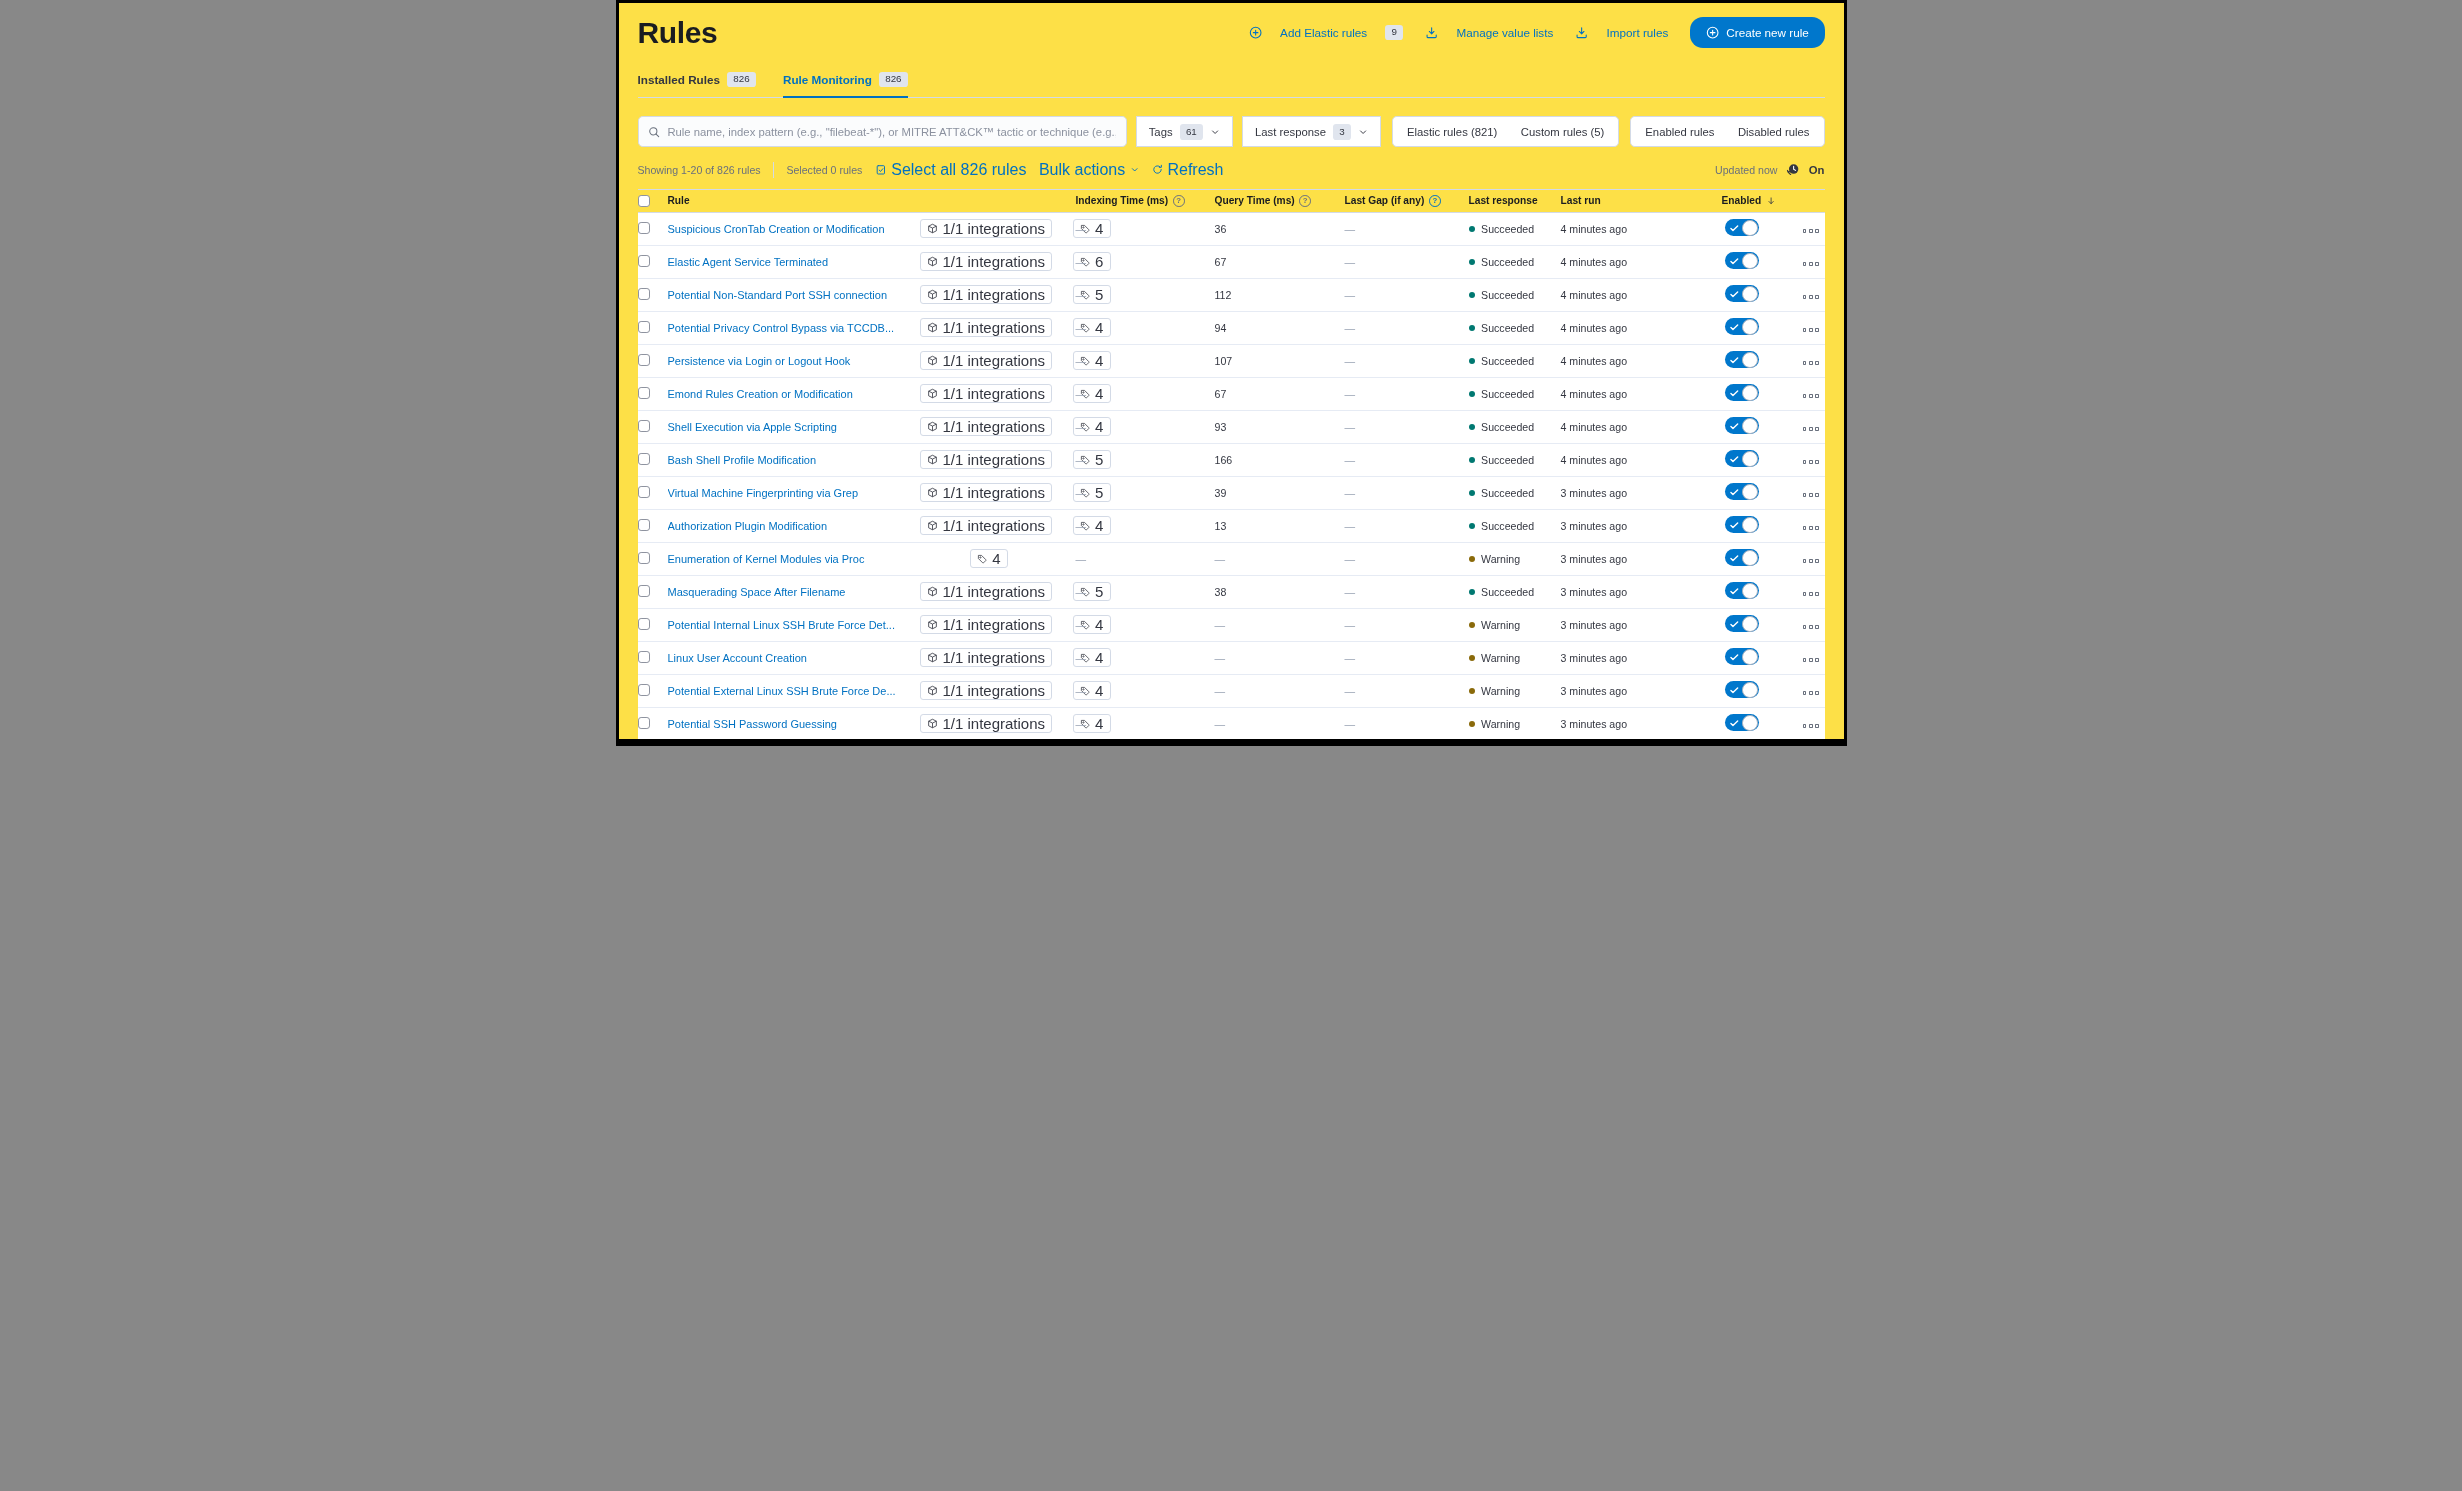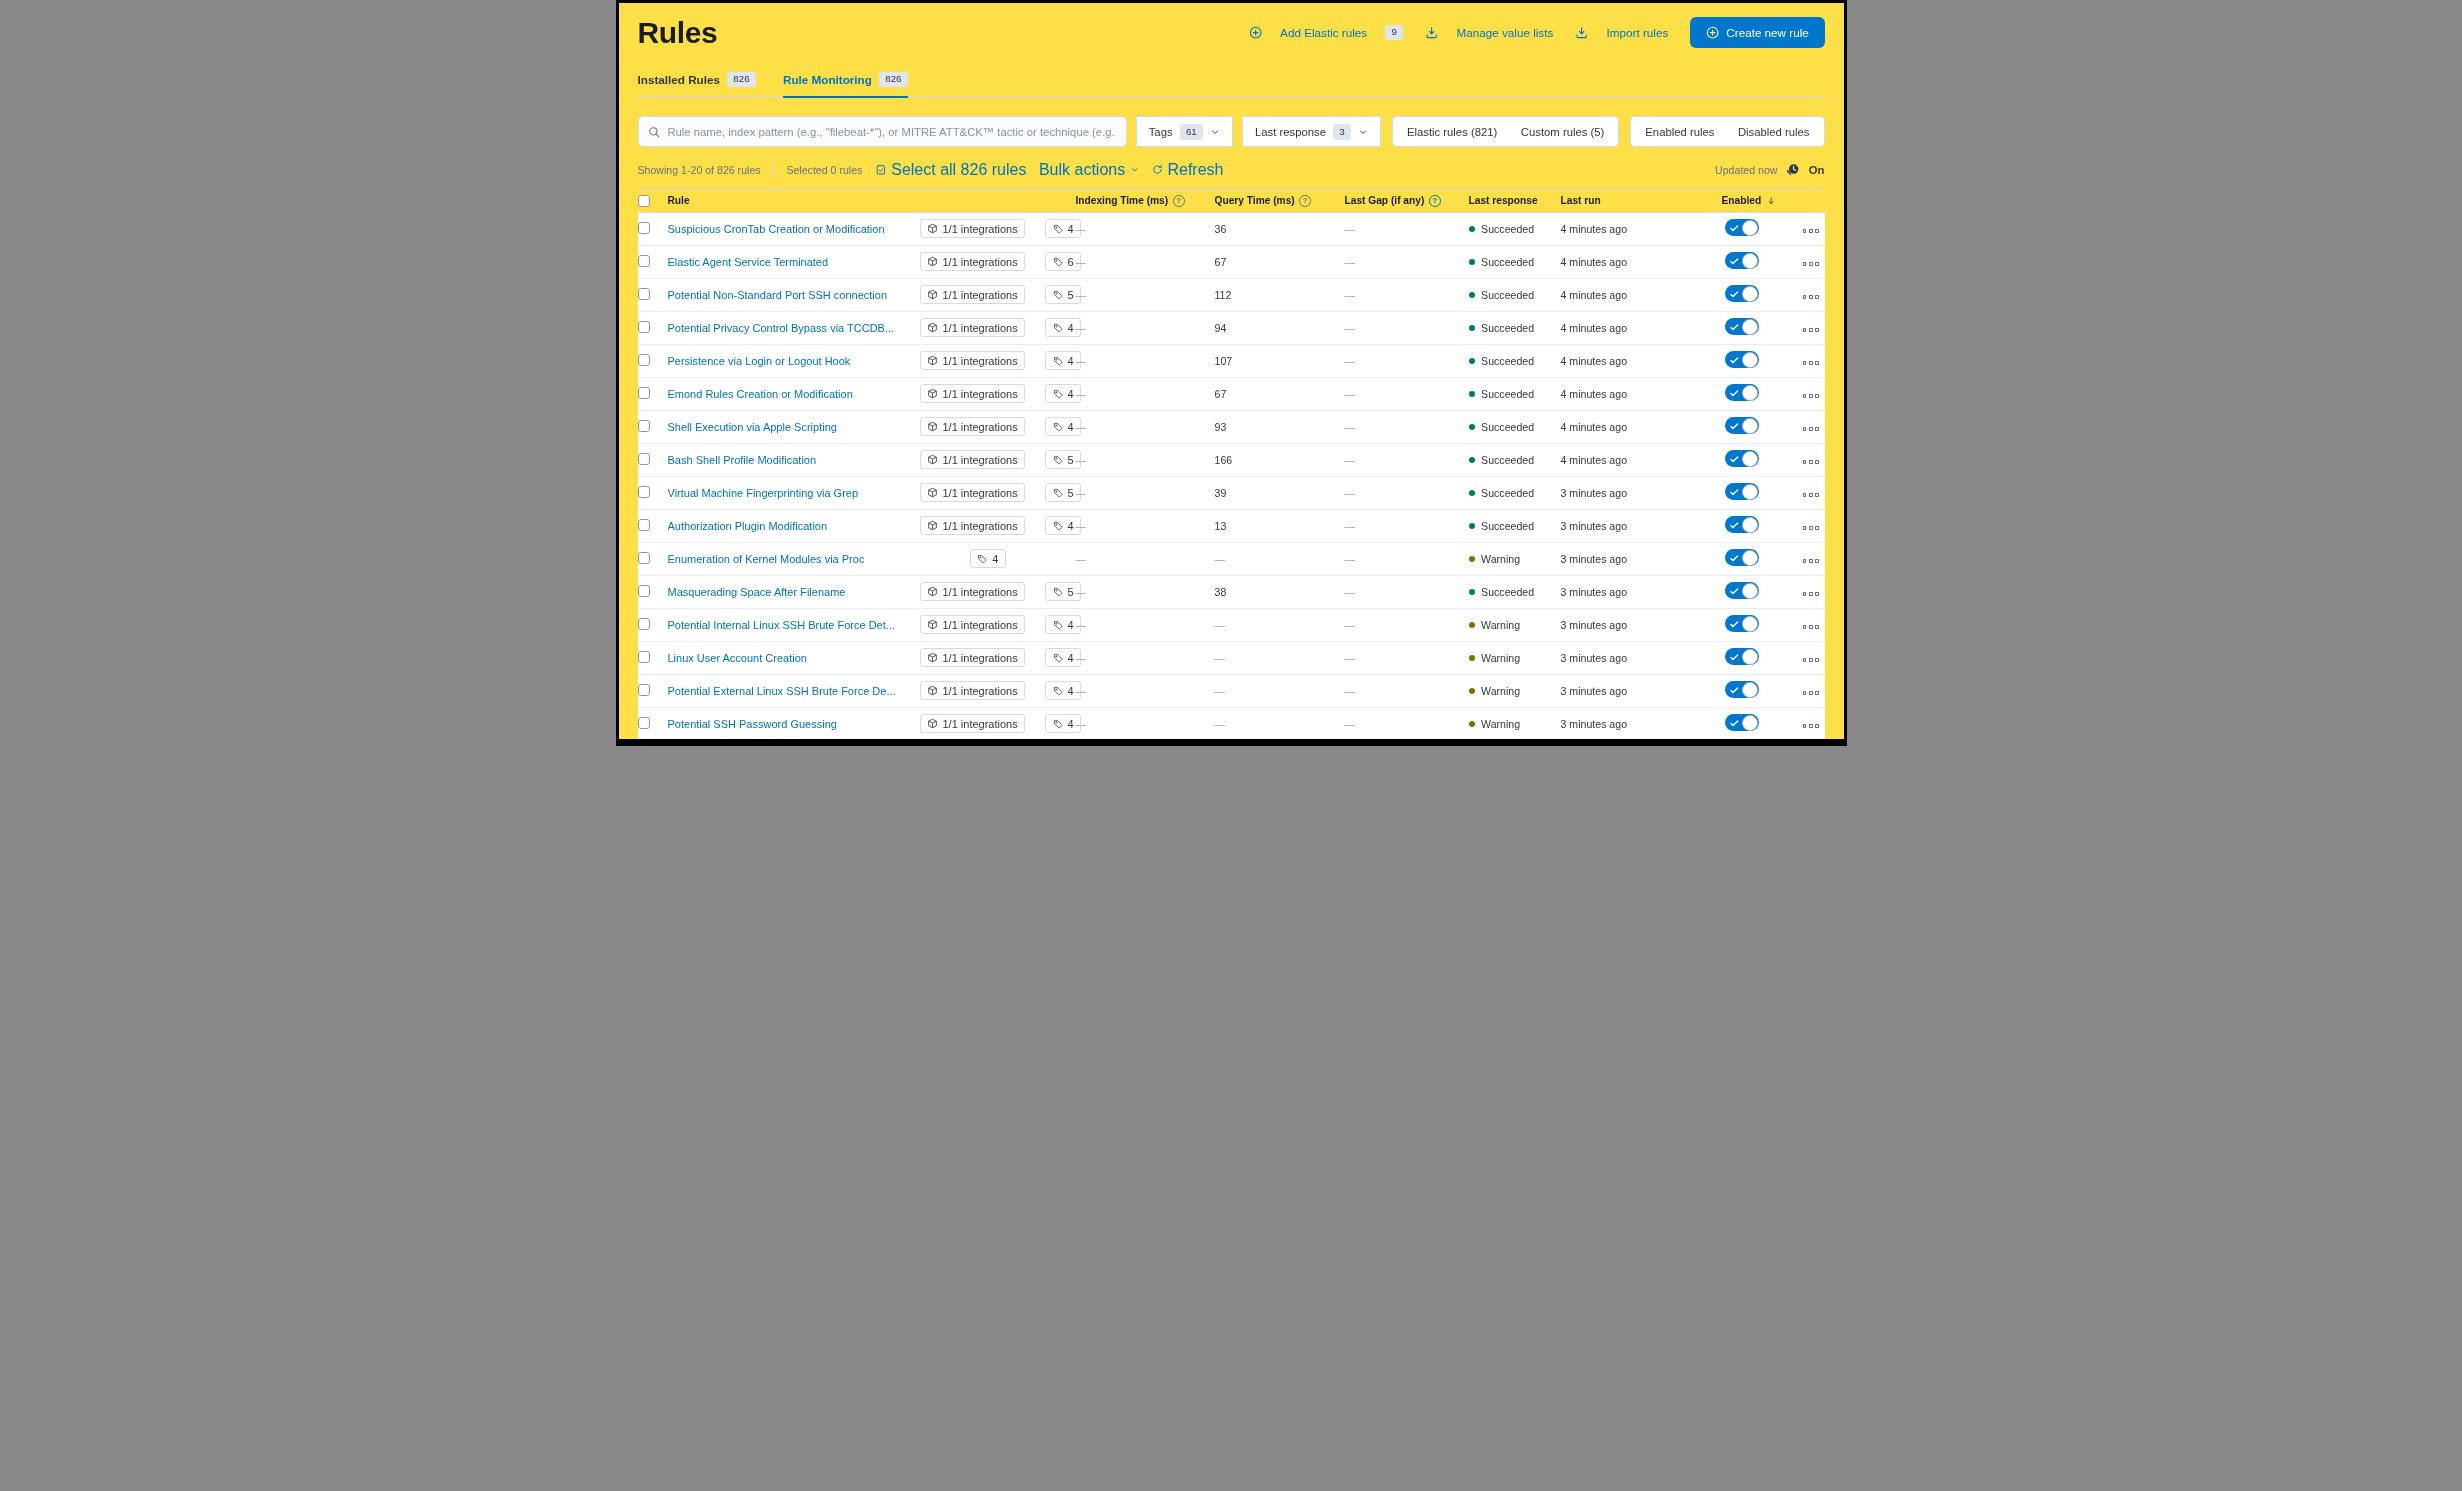--- a/index.html
+++ b/index.html
@@ -11,21 +11,21 @@
     background: #fde047; overflow: hidden; position: relative;
   }
   .page { padding: 0 19px; }
 
   
   .header-row { display:flex; justify-content:space-between; align-items:center; margin-top:12.5px; }
   .page-title { font-size:30px; font-weight:700; color:#1a1c21; letter-spacing:-0.4px; }
   .header-actions { display:flex; align-items:center; gap:22px; }
   .action-link { display:inline-flex; align-items:center; gap:18px; color:#0071c2; font-size:11.7px; font-weight:500; cursor:pointer; white-space:nowrap; }
   .badge { display:inline-flex; align-items:center; justify-content:center; background:#e0e5ee; color:#343741; border-radius:3.1px; font-size:9.8px; font-weight:500; padding:1.6px 6.3px; line-height:12.5px; }
-  .create-btn { display:inline-flex; align-items:center; gap:7px; background:#0077cc; color:#fff; font-size:11.7px; font-weight:500; height:31px; padding:0 15.7px; border:none; border-radius:6px; cursor:pointer; }
+  .create-btn { display:inline-flex; align-items:center; gap:7px; background:#0077cc; color:#fff; font-size:11.7px; font-weight:500; height:31px; padding:0 15.7px; border:none; border-radius:13px; cursor:pointer; }
 
   
   .tabs { display:flex; gap:27px; margin-top:22px; border-bottom:0.8px solid #d3dae6; }
   .tab { position:relative; display:flex; align-items:center; gap:7px; padding-bottom:10.2px; font-size:11.7px; font-weight:700; color:#343741; cursor:pointer; }
   .tab.selected { color:#0071c2; }
   .tab.selected::after { content:''; position:absolute; left:0; right:0; bottom:-0.8px; height:2.3px; background:#0071c2; }
 
   
   .filters { display:flex; align-items:center; gap:9.4px; margin-top:18px; }
   .search-box { flex:1; max-width:557px; height:31px; background:#fbfcfd; border:0.8px solid #d3dae6; border-radius:4.7px; display:flex; align-items:center; padding:0 9.4px; gap:7px; }
@@ -47,21 +47,21 @@
   
   .table { margin-top:10.2px; --cols: 30px minmax(0,1fr) 139px 130px 124px 92px 161px 81px 22px; }
   .thead { display:grid; grid-template-columns:var(--cols); align-items:center; height:24px; border-top:0.8px solid #d3dae6; border-bottom:0.8px solid #d3dae6; font-size:10.2px; font-weight:700; color:#1a1c21; }
   .th { display:flex; align-items:center; gap:4.7px; white-space:nowrap; }
   .qicon { width:11.7px; height:11.7px; border-radius:50%; border:1px solid #69707d; color:#69707d; font-size:7.8px; font-weight:700; display:inline-flex; align-items:center; justify-content:center; line-height:1; }
   .qicon.blue { border-color:#0071c2; color:#0071c2; }
   .row { display:grid; grid-template-columns:var(--cols); align-items:center; height:33px; border-bottom:0.8px solid #e6ebf4; font-size:10.6px; color:#343741; background:#fff; }
   .checkbox { width:12.5px; height:12.5px; border:0.8px solid #8e939f; border-radius:3.1px; background:#fff; display:inline-block; cursor:pointer; }
   .rule-cell { display:flex; align-items:center; min-width:0; }
   .rule-link { width:252px; min-width:252px; color:#0071c2; font-size:11px; font-weight:500; white-space:nowrap; overflow:hidden; text-overflow:clip; cursor:pointer; text-decoration:none; }
-  .pill { display:inline-flex; align-items:center; gap:4.7px; height:19px; padding:0 6.3px; background:#fff; border:0.8px solid #d3dae6; border-radius:3.1px; font-size:11px; color:#343741; white-space:nowrap; cursor:pointer; }
+  .pill { display:inline-flex; align-items:center; gap:4.7px; height:19px; padding:0 6.3px; background:#fff; border:0.8px solid #d3dae6; border-radius:3.1px; font-size:15px; color:#343741; white-space:nowrap; cursor:pointer; }
   .integ { margin-right:20.4px; }
   .num.dash, .dash { color:#98a2b3; }
   .status { display:flex; align-items:center; gap:6.3px; }
   .dot { width:6.3px; height:6.3px; border-radius:50%; flex:none; }
   .dot.success { background:#007871; }
   .dot.warning { background:#8a6a0a; }
   .toggle { position:relative; width:34px; height:17px; border-radius:8.6px; background:#0077cc; display:inline-block; margin-left:3.1px; cursor:pointer; }
   .toggle .knob { position:absolute; top:0.8px; right:0.8px; width:15.7px; height:15.7px; border-radius:50%; background:#fff; border:0.8px solid #aab3c0; }
   .toggle svg { position:absolute; left:5.5px; top:5.5px; }
   .boxes { display:inline-flex; gap:2.3px; cursor:pointer; }

